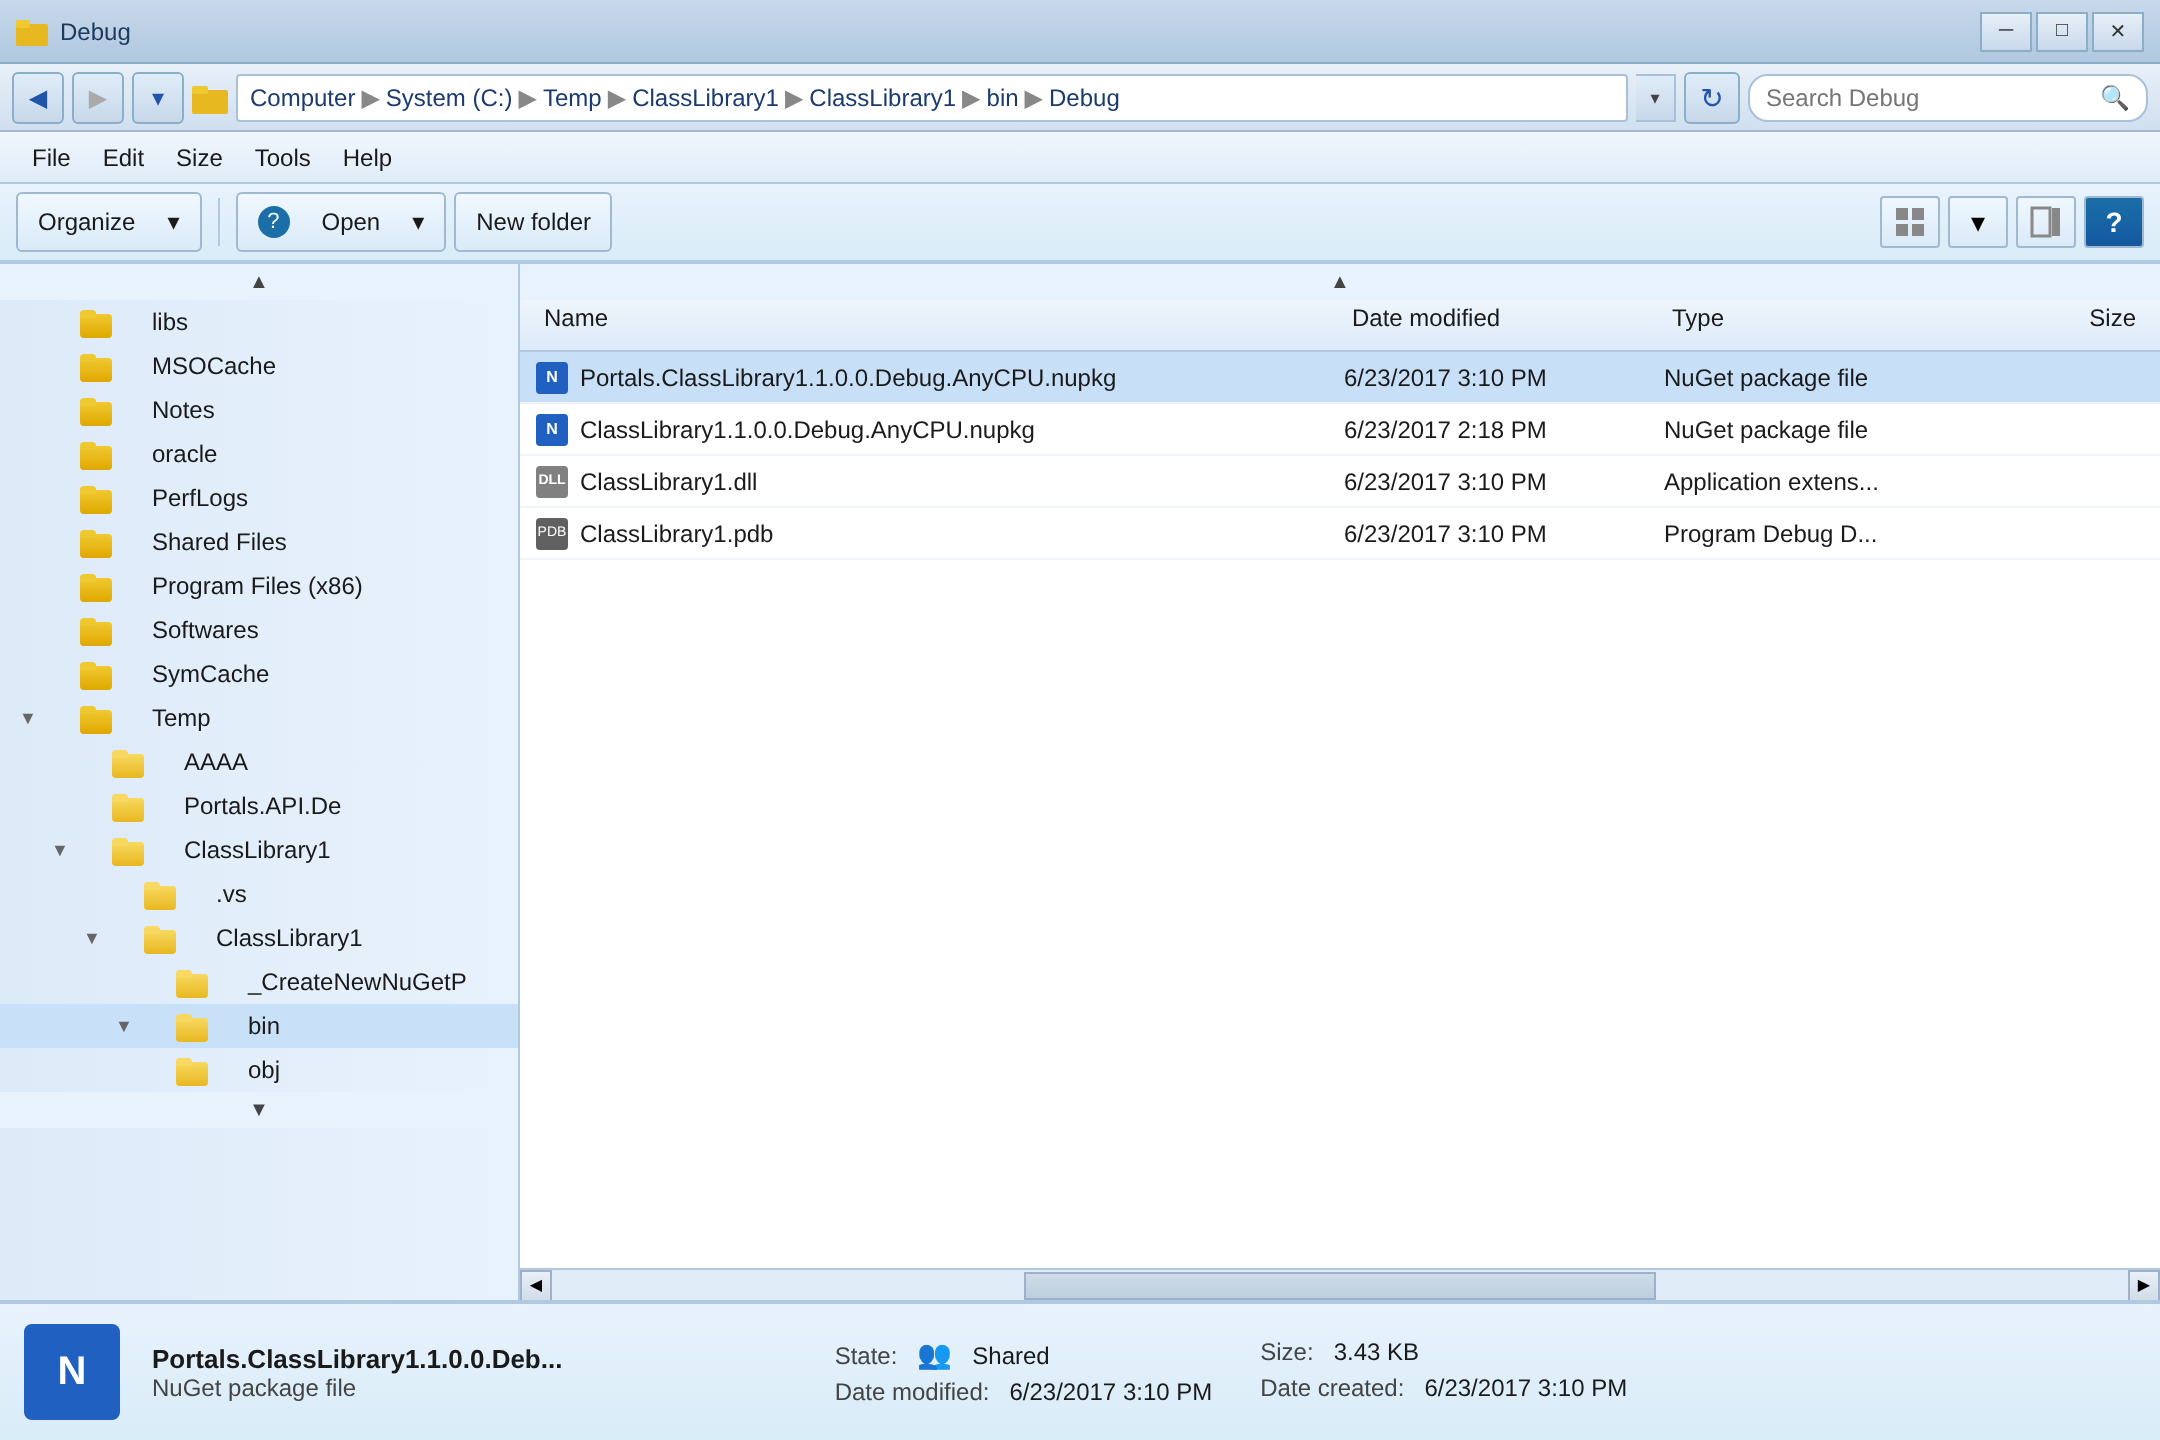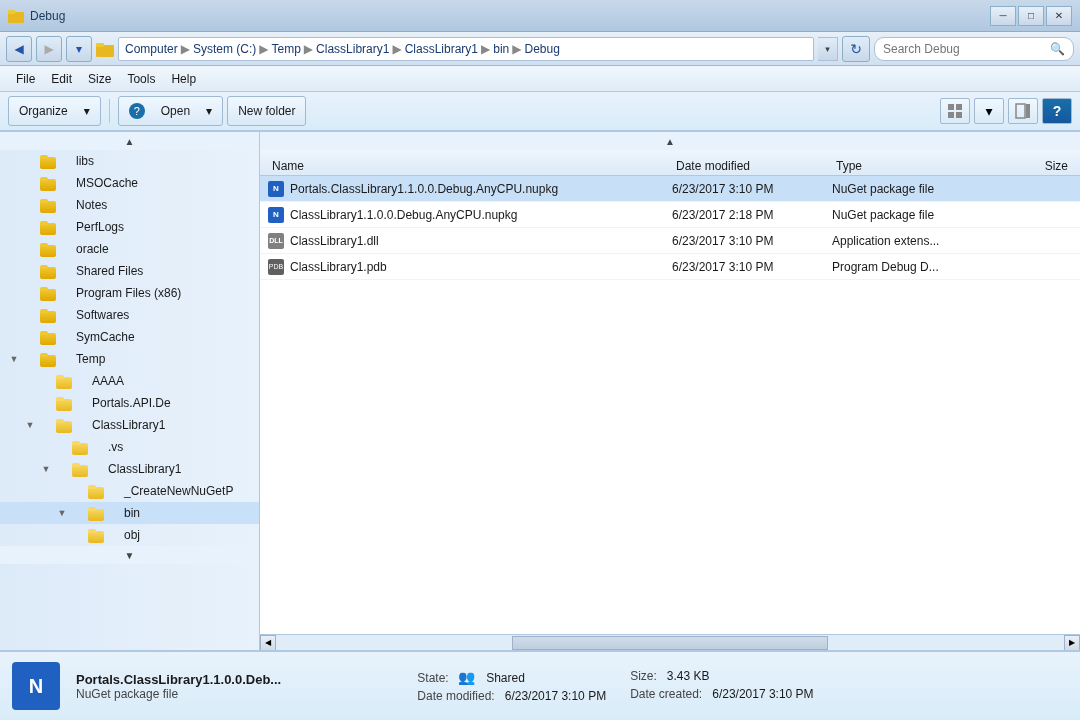--- a/index.html
+++ b/index.html
@@ -301,21 +301,21 @@
       align-items: center;
       justify-content: center;
       background: #e8f2fc;
       cursor: pointer;
       color: #444;
       font-size: 10px;
     }
 
     .file-list-header {
       display: flex;
-      align-items: flex-end;
+      align-items: flex-start;
       height: 26px;
       background: linear-gradient(to bottom, #eef5fc, #ddeaf8);
       border-bottom: 1px solid #b0c8e0;
       padding: 0 8px;
       position: sticky;
       top: 0;
       z-index: 10;
     }
     .col-name { flex: 1; min-width: 200px; }
     .col-date { width: 160px; }
@@ -589,26 +589,26 @@
       <span>MSOCache</span>
     </div>
     <div class="sidebar-item">
       <span class="tree-arrow"> </span>
       <span class="folder-icon"></span>
       <span>Notes</span>
     </div>
     <div class="sidebar-item">
       <span class="tree-arrow"> </span>
       <span class="folder-icon"></span>
+      <span>oracle</span>
+    </div>
+    <div class="sidebar-item">
+      <span class="tree-arrow"> </span>
+      <span class="folder-icon"></span>
       <span>PerfLogs</span>
-    </div>
-    <div class="sidebar-item">
-      <span class="tree-arrow"> </span>
-      <span class="folder-icon"></span>
-      <span>oracle</span>
     </div>
     <div class="sidebar-item">
       <span class="tree-arrow"> </span>
       <span class="folder-icon"></span>
       <span>Shared Files</span>
     </div>
     <div class="sidebar-item">
       <span class="tree-arrow"> </span>
       <span class="folder-icon"></span>
       <span>Program Files (x86)</span>

